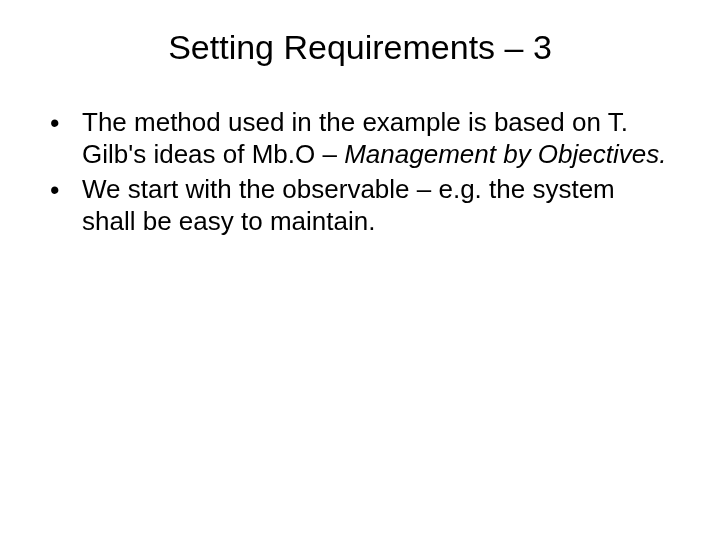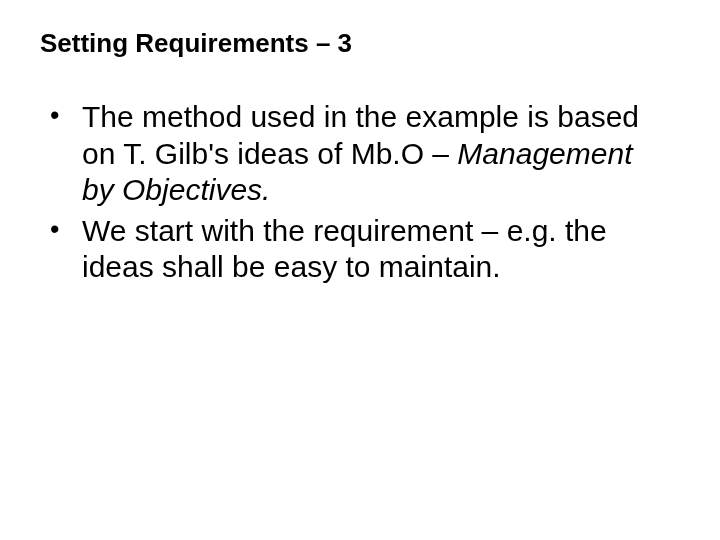--- a/index.html
+++ b/index.html
@@ -11,33 +11,33 @@
     font-family: Arial, Helvetica, sans-serif;
     color: #000000;
   }
   .slide {
     box-sizing: border-box;
     width: 720px;
     height: 540px;
     padding: 28px 40px 40px 40px;
   }
   .title {
-    font-size: 26px;
-    font-weight: bold;
-    text-align: left;
+    font-size: 34px;
+    font-weight: normal;
+    text-align: center;
     margin: 0 0 40px 0;
   }
   ul.bullets {
     list-style: none;
     margin: 0;
     padding: 0 10px 0 0;
   }
   ul.bullets li {
     position: relative;
-    font-size: 30px;
+    font-size: 26px;
     line-height: 1.22;
     padding-left: 42px;
     margin-bottom: 4px;
   }
   ul.bullets li::before {
     content: "•";
     position: absolute;
     left: 10px;
     top: 0;
     font-size: 27px;
@@ -47,15 +47,15 @@
     font-style: italic;
   }
 </style>
 </head>
 <body>
 
 <div class="slide">
   <h1 class="title">Setting Requirements – 3</h1>
   <ul class="bullets">
     <li><span>The method used in the example is based on T. Gilb's ideas of Mb.O – </span><span class="italic">Management by Objectives.</span><span></span></li>
-    <li><span>We start with the requirement – e.g. the ideas shall be easy to maintain.</span><span class="italic"></span><span></span></li>
+    <li><span>We start with the observable – e.g. the system shall be easy to maintain.</span><span class="italic"></span><span></span></li>
   </ul>
 </div>
 
 </body></html>

